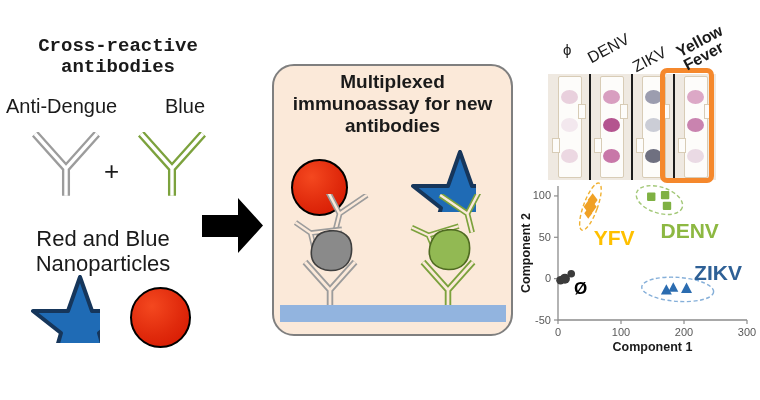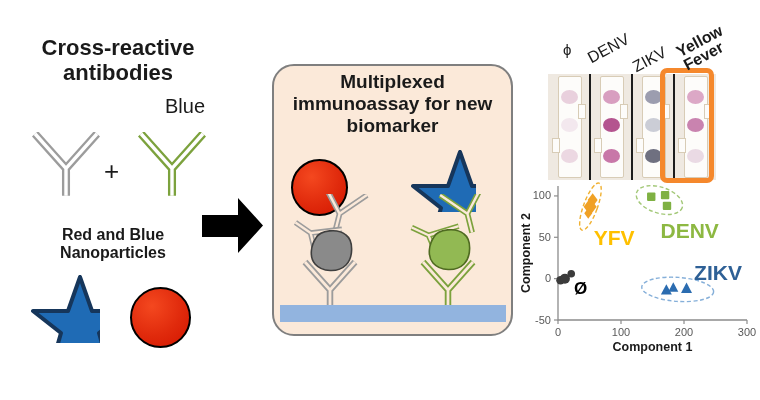--- a/index.html
+++ b/index.html
@@ -1,25 +1,25 @@
 <!DOCTYPE html>
 <html><head>
 <meta charset="utf-8">
 <style>
   html,body{margin:0;padding:0;background:#fff;}
   #fig{position:relative;width:760px;height:400px;background:#ffffff;overflow:hidden;
        font-family:"Liberation Sans",sans-serif;color:#1a1a1a;}
   .abs{position:absolute;}
   .ctr{text-align:center;}
   
-  #cross-title{left:27px;top:36px;width:182px;font-size:22px;font-weight:bold;line-height:1.12;}
+  #cross-title{left:27px;top:36px;width:182px;font-size:19px;font-weight:bold;line-height:1.12;font-family:Liberation Mono, monospace;}
   #anti-dengue{left:6px;top:95px;font-size:20px;}
   #anti-zika{left:148px;top:95px;width:74px;font-size:20px;line-height:1.12;}
   #plus-sign{left:104px;top:156px;font-size:26px;}
-  #nano-title{left:20px;top:226px;width:186px;font-size:16px;font-weight:bold;line-height:1.15;}
+  #nano-title{left:10px;top:226px;width:186px;font-size:22px;font-weight:normal;line-height:1.15;}
   
   .red-np{border-radius:50%;border:2px solid #000;
           background:radial-gradient(circle at 35% 30%, #f4481f 0%, #e02a0c 55%, #d31500 100%);}
   #red-np-left{left:130px;top:287px;width:57px;height:57px;}
   #red-np-box{left:291px;top:159px;width:53px;height:53px;}
   
   #center-box{left:272px;top:64px;width:241px;height:272px;border:2.5px solid #7f7f7f;
               border-radius:22px;box-sizing:border-box;}
   #center-title{left:278px;top:71px;width:229px;font-size:19px;font-weight:bold;line-height:1.16;}
   #surface-strip{left:280px;top:305px;width:226px;height:17px;}
@@ -42,20 +42,21 @@
   #label-yf{left:674px;top:46px;width:64px;font-weight:bold;line-height:0.95;white-space:normal;
             transform:rotate(-28deg);transform-origin:left top;}
   svg{display:block;}
 </style>
 </head>
 <body>
 
 <div id="fig">
 
   <div class="abs ctr" id="cross-title">Cross-reactive antibodies</div>
+  <div class="abs" id="anti-dengue">Anti-Dengue</div>
   <div class="abs ctr" id="anti-zika">
     <div>Blue</div>
   </div>
   <div class="abs" id="plus-sign">+</div>
   <div class="abs ctr" id="nano-title">Red and Blue Nanoparticles</div>
 
   <div class="abs" id="ab-gray-holder" style="left:26px;top:132px">
       <svg width="80" height="72" viewBox="0 0 80 72">
         <g transform="translate(40,34) rotate(0)">
           <path d="M0,29.759999999999998 L0,2.48 M0,2.48 L-31,-32.24 M0,2.48 L31,-32.24" stroke="#9c9c9c" stroke-width="8.06" fill="none"></path>
@@ -79,21 +80,21 @@
     </div>
   <div class="abs red-np" id="red-np-left"></div>
 
   <div class="abs" style="left:202px;top:197px">
     <svg width="61" height="57" viewBox="0 0 61 57">
       <polygon id="arrow-poly" points="0,18 36,18 36,1 61,28.5 36,56 36,40 0,40" fill="#000000"></polygon>
     </svg>
   </div>
 
   <div class="abs" id="center-box" style="background: rgb(251, 233, 217);"></div>
-  <div class="abs ctr" id="center-title">Multiplexed immunoassay for new biomarker</div>
+  <div class="abs ctr" id="center-title">Multiplexed immunoassay for new antibodies</div>
   <div class="abs red-np" id="red-np-box"></div>
   <div class="abs" id="star-box-holder" style="left:410px;top:150px">
       <svg width="66" height="62" viewBox="0 0 66 62">
         <polygon points="50,2 62,36 97,36 69,58 79,93 50,71 21,93 31,58 3,36 38,36" fill="#1f6bb5" stroke="#16365b" stroke-width="4" stroke-linejoin="round"></polygon>
       </svg>
     </div>
   <div class="abs" id="complex-gray-holder" style="left:288px;top:194px">
       <svg width="92" height="122" viewBox="0 0 92 122">
         <g transform="translate(52,18) rotate(14)">
           <path d="M0,21.119999999999997 L0,1.76 M0,1.76 L-22,-22.880000000000003 M0,1.76 L22,-22.880000000000003" stroke="#9c9c9c" stroke-width="5.720000000000001" fill="none"></path>

